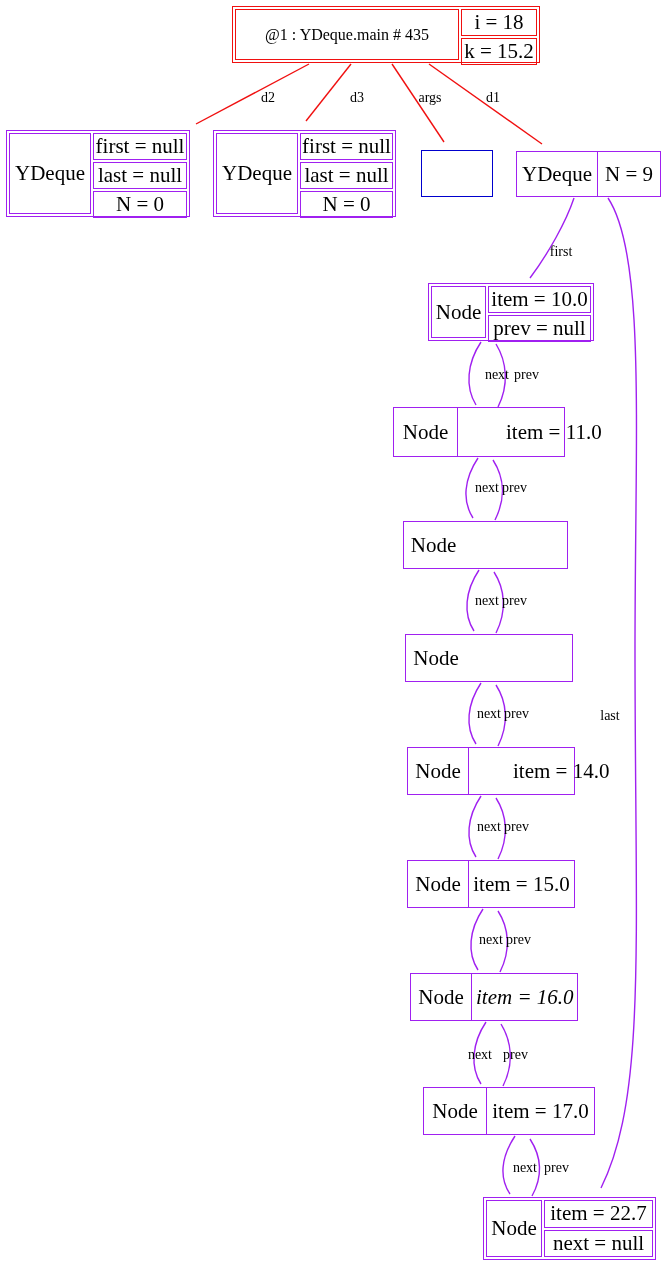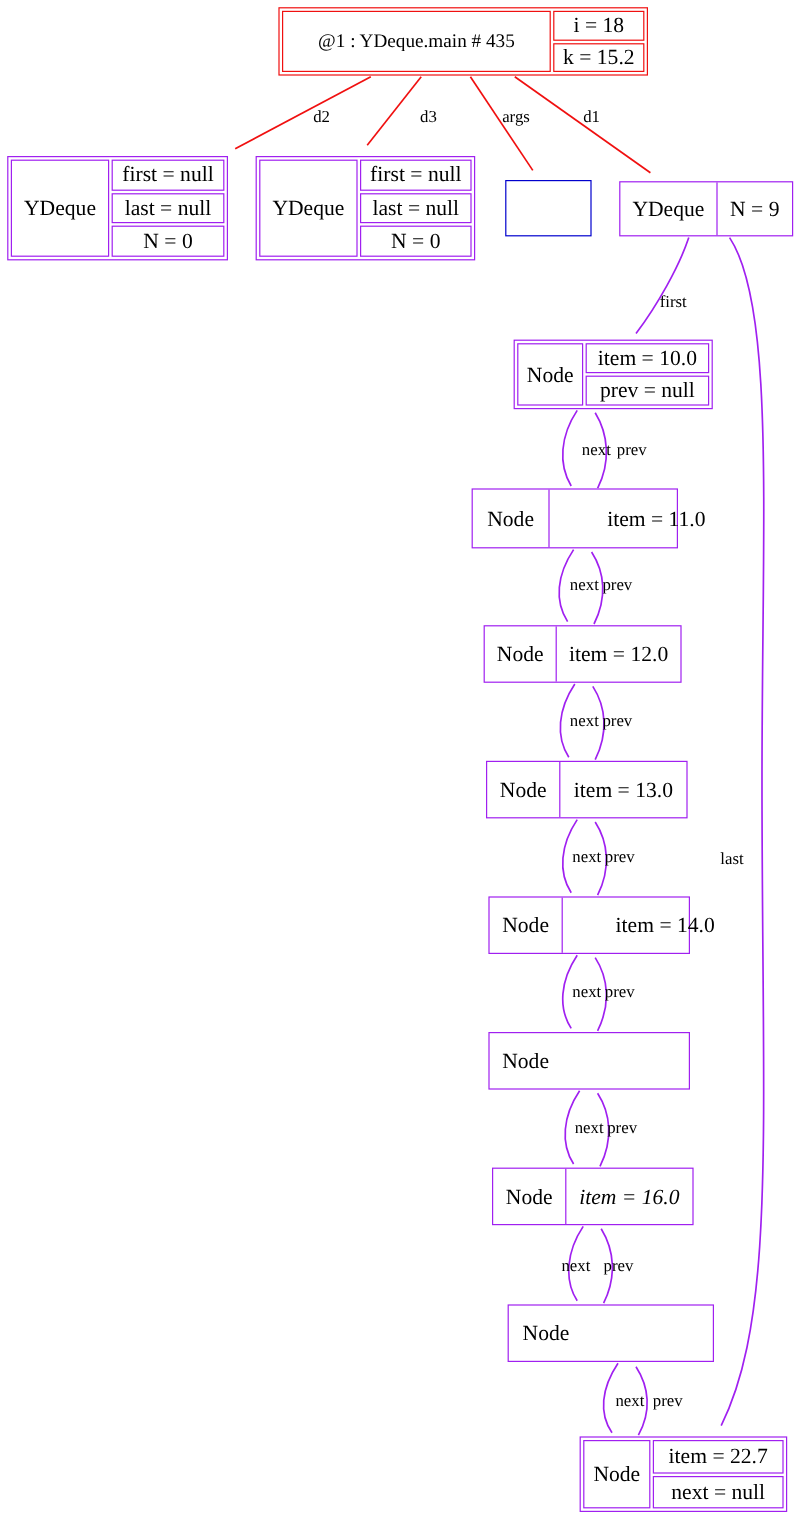--- a/index.html
+++ b/index.html
@@ -13,21 +13,21 @@
 
   .box{position:absolute;box-sizing:border-box;background:#fff;border:1px solid var(--c);
        display:flex;color:#000;}
   .box.red{--c:#f01010;}
   .box.purple{--c:#a020f0;}
   .box.blue{--c:#0000cd;}
   .box.multi{padding:2px;gap:2px;}
   .box.multi .cell{border:1px solid var(--c);}
   .box.simple .cell + .cell{border-left:1px solid var(--c);}
   .cell{display:flex;align-items:center;justify-content:center;
-        font-size:18px;white-space:nowrap;box-sizing:border-box;padding:0 4px;}
+        font-size:21px;white-space:nowrap;box-sizing:border-box;padding:0 4px;}
   .cell.title{flex:0 0 auto;}
   .fields{display:flex;flex-direction:column;gap:2px;flex:1;min-width:0;}
   .fields .cell{flex:1;}
   .frame-title{font-size:16px;}
 </style>
 </head>
 <body>
 
 <div class="canvas">
 
@@ -138,44 +138,44 @@
     </div>
   </div>
 
   <div class="box purple simple" style="left:393px;top:407px;width:172px;height:50px;">
     <div class="cell title" style="width:63px;">Node</div>
     <div class="cell" style="flex:1;padding-left:48px;">item = 11.0</div>
   </div>
 
   <div class="box purple simple" style="left:403px;top:521px;width:165px;height:48px;">
     <div class="cell title" style="width:59px;">Node</div>
-    <div class="cell" style="flex:1;">item = 12.0</div>
   </div>
 
   <div class="box purple simple" style="left:405px;top:634px;width:168px;height:48px;">
     <div class="cell title" style="width:60px;">Node</div>
-    <div class="cell" style="flex:1;">item = 13.0</div>
   </div>
 
   <div class="box purple simple" style="left:407px;top:747px;width:168px;height:48px;">
     <div class="cell title" style="width:60px;">Node</div>
     <div class="cell" style="flex:1;padding-left:44px;">item = 14.0</div>
   </div>
 
   <div class="box purple simple" style="left:407px;top:860px;width:168px;height:48px;">
     <div class="cell title" style="width:60px;">Node</div>
+    <div class="cell" style="flex:1;">item = 15.0</div>
   </div>
 
   <div class="box purple simple" style="left:410px;top:973px;width:168px;height:48px;">
     <div class="cell title" style="width:60px;">Node</div>
     <div class="cell" style="flex:1;font-style:italic;">item = 16.0</div>
   </div>
 
   <div class="box purple simple" style="left:423px;top:1087px;width:172px;height:48px;">
     <div class="cell title" style="width:62px;">Node</div>
+    <div class="cell" style="flex:1;">item = 17.0</div>
   </div>
 
   <div class="box purple multi" style="left:483px;top:1197px;width:173px;height:63px;">
     <div class="cell title" style="width:56px;">Node</div>
     <div class="fields">
       <div class="cell">item = 22.7</div>
       <div class="cell">next = null</div>
     </div>
   </div>
 

